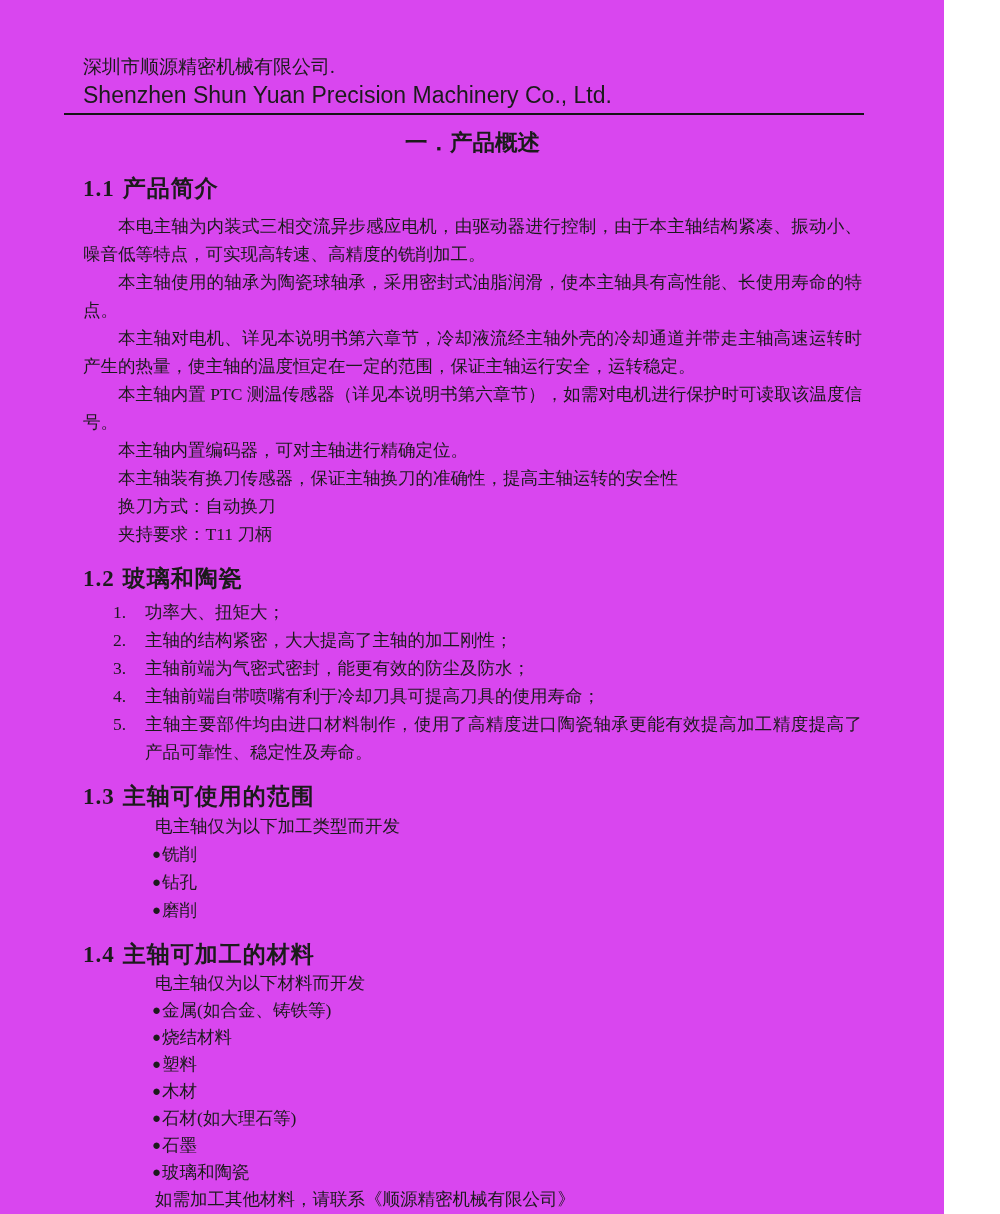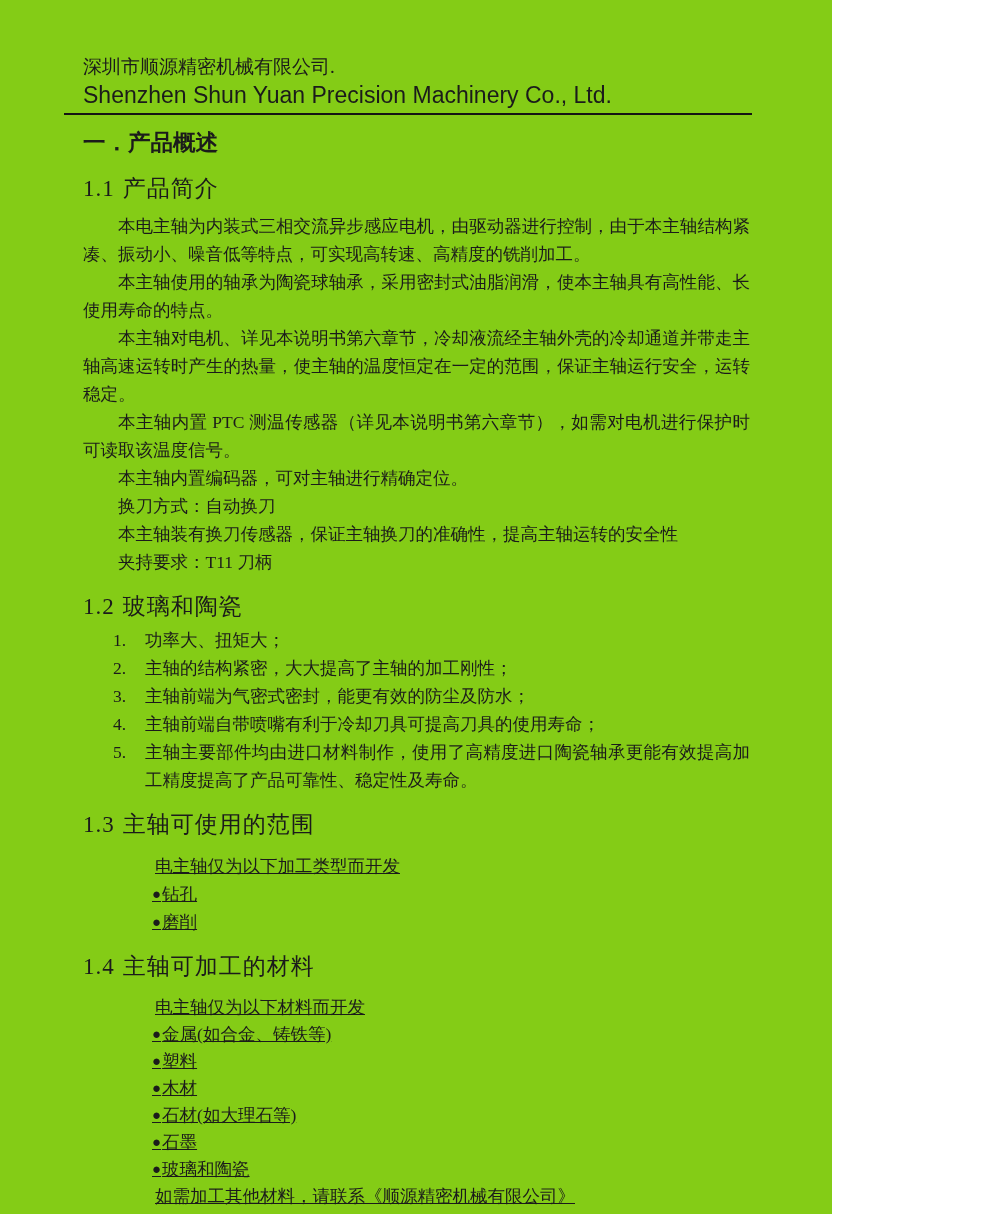--- a/index.html
+++ b/index.html
@@ -1,19 +1,19 @@
 <!DOCTYPE html>
 <html><head>
 <meta charset="utf-8">
 <style>
   html, body { margin: 0; padding: 0; background: #ffffff; }
   .page {
-    width: 832px;
+    width: 944px;
     height: 1214px;
-    background: #84cc16;
+    background: #d946ef;
     color: #1b1b1b;
     font-family: "Liberation Serif", "DejaVu Serif", serif;
     overflow: hidden;
     box-sizing: border-box;
   }
   .content {
     padding: 52px 82px 6px 83px;
     box-sizing: border-box;
   }
   
@@ -28,31 +28,32 @@
     font-family: "Liberation Sans", "DejaVu Sans", sans-serif;
   }
   .header-rule {
     height: 0;
     border-top: 2.5px solid #141414;
     margin: 3px -2px 0 -19px;
   }
   
   .doc-title {
     margin-top: 13px;
+    text-align: center;
     font-size: 22.5px;
     line-height: 30px;
     font-weight: bold;
     font-family: "Liberation Sans", "DejaVu Sans", sans-serif;
   }
   
   .sec-h {
     margin: 15px 0 0 0;
     font-size: 23px;
     line-height: 30px;
-    font-weight: normal;
+    font-weight: bold;
   }
   .sec-h .h-num {
     font-family: "Liberation Serif", "DejaVu Serif", serif;
     letter-spacing: 1px;
     margin-right: 8px;
   }
   .sec-h .h-txt {
     font-family: "Liberation Sans", "DejaVu Sans", sans-serif;
     letter-spacing: 1px;
   }
@@ -75,25 +76,24 @@
   }
   .num-item { position: relative; padding-left: 62px; text-align: justify; }
   .num-item .li-num {
     position: absolute;
     left: 30px;
     top: 0;
     font-family: "Liberation Serif", "DejaVu Serif", serif;
   }
   
   .range-block {
-    margin-top: 12px;
+    margin-top: 0;
     margin-left: 69px;
     font-size: 17.5px;
     line-height: 28px;
-    text-decoration: underline;
   }
   .range-block .intro, .range-block .blk-footer { text-indent: 3px; }
   .b-item { }
   .b-marker {
     font-size: 15px;
     margin-right: 1px;
     vertical-align: 1px;
   }
   .tight { line-height: 27px; }
 </style>
@@ -111,45 +111,47 @@
 
     <div class="doc-title">一．产品概述</div>
 
     <h2 class="sec-h"><span class="h-num">1.1</span><span class="h-txt">产品简介</span></h2>
     <div class="body-block">
       <p>本电主轴为内装式三相交流异步感应电机，由驱动器进行控制，由于本主轴结构紧凑、振动小、噪音低等特点，可实现高转速、高精度的铣削加工。</p>
       <p>本主轴使用的轴承为陶瓷球轴承，采用密封式油脂润滑，使本主轴具有高性能、长使用寿命的特点。</p>
       <p>本主轴对电机、详见本说明书第六章节，冷却液流经主轴外壳的冷却通道并带走主轴高速运转时产生的热量，使主轴的温度恒定在一定的范围，保证主轴运行安全，运转稳定。</p>
       <p>本主轴内置 PTC 测温传感器（详见本说明书第六章节），如需对电机进行保护时可读取该温度信号。</p>
       <p>本主轴内置编码器，可对主轴进行精确定位。</p>
+      <p>本主轴装有换刀传感器，保证主轴换刀的准确性，提高主轴运转的安全性</p>
       <p>换刀方式：自动换刀</p>
-      <p>本主轴装有换刀传感器，保证主轴换刀的准确性，提高主轴运转的安全性</p>
       <p>夹持要求：T11 刀柄</p>
     </div>
 
     <h2 class="sec-h"><span class="h-num">1.2</span><span class="h-txt">玻璃和陶瓷</span></h2>
     <div class="num-list">
       <div class="num-item"><span class="li-num">1.</span><span>功率大、扭矩大；</span></div>
       <div class="num-item"><span class="li-num">2.</span><span>主轴的结构紧密，大大提高了主轴的加工刚性；</span></div>
       <div class="num-item"><span class="li-num">3.</span><span>主轴前端为气密式密封，能更有效的防尘及防水；</span></div>
       <div class="num-item"><span class="li-num">4.</span><span>主轴前端自带喷嘴有利于冷却刀具可提高刀具的使用寿命；</span></div>
       <div class="num-item"><span class="li-num">5.</span><span>主轴主要部件均由进口材料制作，使用了高精度进口陶瓷轴承更能有效提高加工精度提高了产品可靠性、稳定性及寿命。</span></div>
     </div>
 
     <h2 class="sec-h"><span class="h-num">1.3</span><span class="h-txt">主轴可使用的范围</span></h2>
     <div class="range-block">
       <div class="intro">电主轴仅为以下加工类型而开发</div>
+      <div class="b-item"><span class="b-marker">●</span><span>铣削</span></div>
       <div class="b-item"><span class="b-marker">●</span><span>钻孔</span></div>
       <div class="b-item"><span class="b-marker">●</span><span>磨削</span></div>
     </div>
 
     <h2 class="sec-h"><span class="h-num">1.4</span><span class="h-txt">主轴可加工的材料</span></h2>
     <div class="range-block tight">
       <div class="intro">电主轴仅为以下材料而开发</div>
       <div class="b-item"><span class="b-marker">●</span><span>金属(如合金、铸铁等)</span></div>
+      <div class="b-item"><span class="b-marker">●</span><span>烧结材料</span></div>
       <div class="b-item"><span class="b-marker">●</span><span>塑料</span></div>
       <div class="b-item"><span class="b-marker">●</span><span>木材</span></div>
       <div class="b-item"><span class="b-marker">●</span><span>石材(如大理石等)</span></div>
       <div class="b-item"><span class="b-marker">●</span><span>石墨</span></div>
       <div class="b-item"><span class="b-marker">●</span><span>玻璃和陶瓷</span></div>
       <div class="blk-footer">如需加工其他材料，请联系《顺源精密机械有限公司》</div>
     </div>
 
   </div>
 </div>

